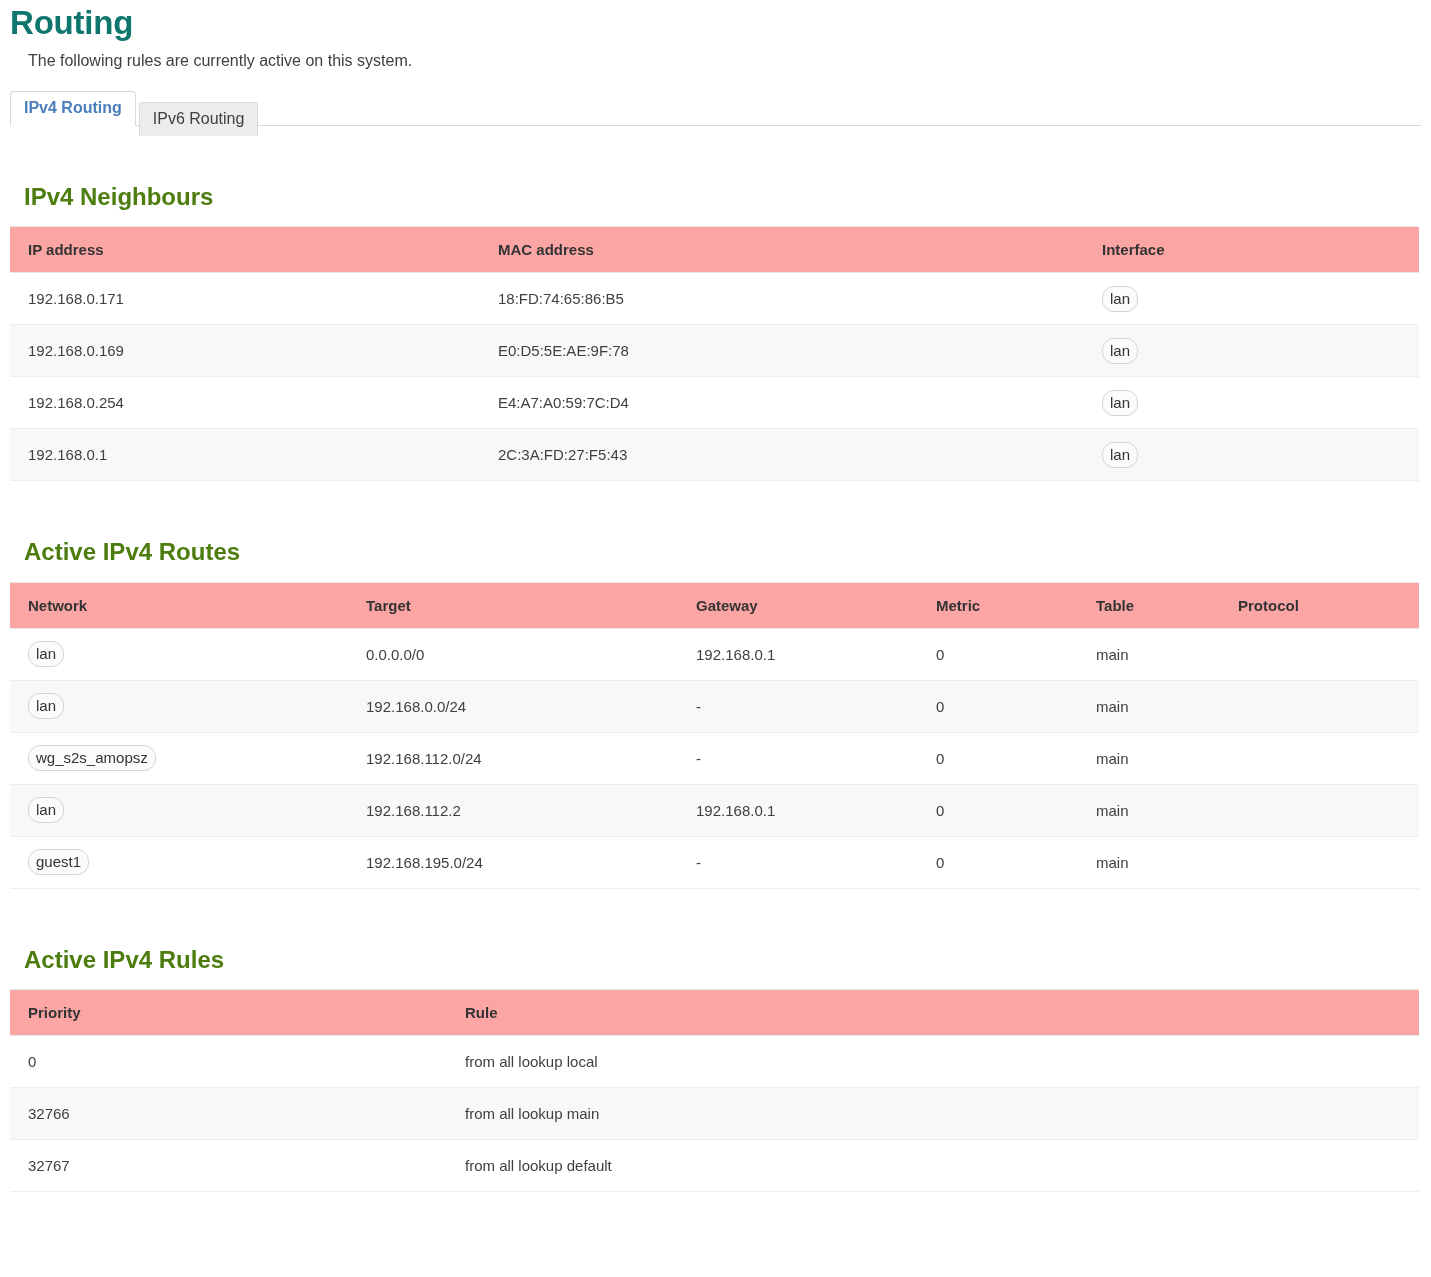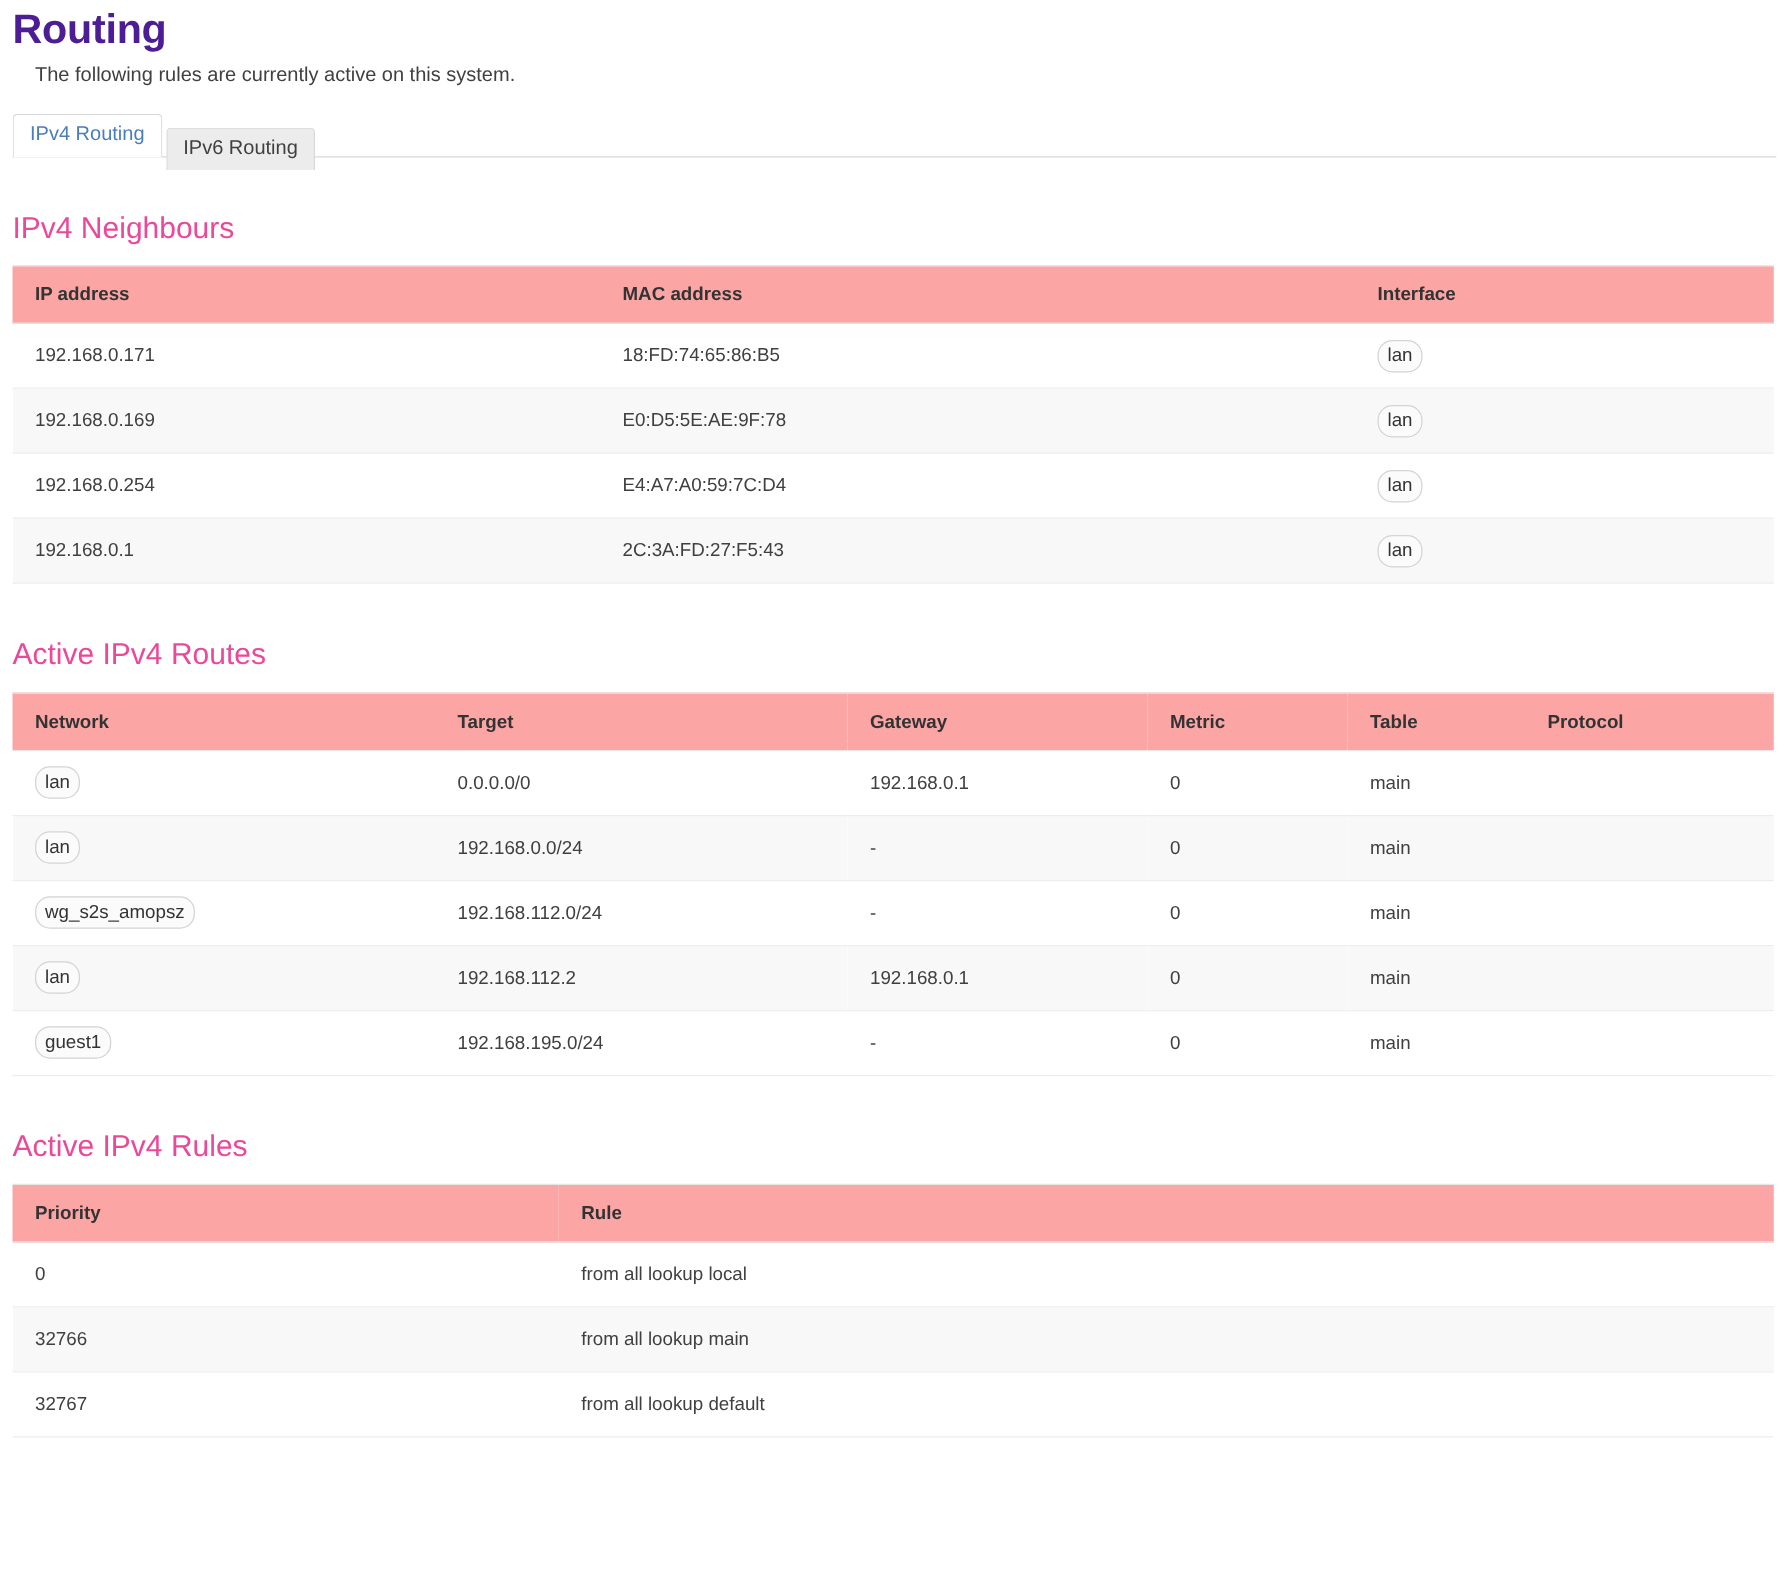--- a/index.html
+++ b/index.html
@@ -18,21 +18,21 @@
   }
   .page {
     padding: 0 10px 0 10px;
   }
 
   
   .page-title {
     font-size: 33px;
     line-height: 1.05;
     font-weight: bold;
-    color: #4c1d95;
+    color: #0f766e;
     margin: 0;
     padding: 6px 0 0 0;
     letter-spacing: -0.2px;
   }
   .page-subtitle {
     font-size: 16px;
     color: #404040;
     margin: 10px 0 0 18px;
     line-height: 1.2;
   }
@@ -65,28 +65,29 @@
     user-select: none;
     text-decoration: none;
   }
   .tab.active {
     background: #ffffff;
     color: #4a7ebb;
     border-color: #d9d9d9;
     border-bottom: 1px solid #ffffff;
     top: 1px;
     z-index: 2;
+    font-weight: bold;
   }
 
   
   .section-heading {
     font-size: 24px;
-    font-weight: normal;
-    color: #ec4899;
-    margin: 0;
+    font-weight: bold;
+    color: #4d7c0f;
+    margin: 14px;
     padding: 44px 0 0 0;
     line-height: 1.1;
   }
 
   
   table.data-table {
     width: 1409px;
     border-collapse: collapse;
     margin-top: 16px;
     font-size: 15px;

